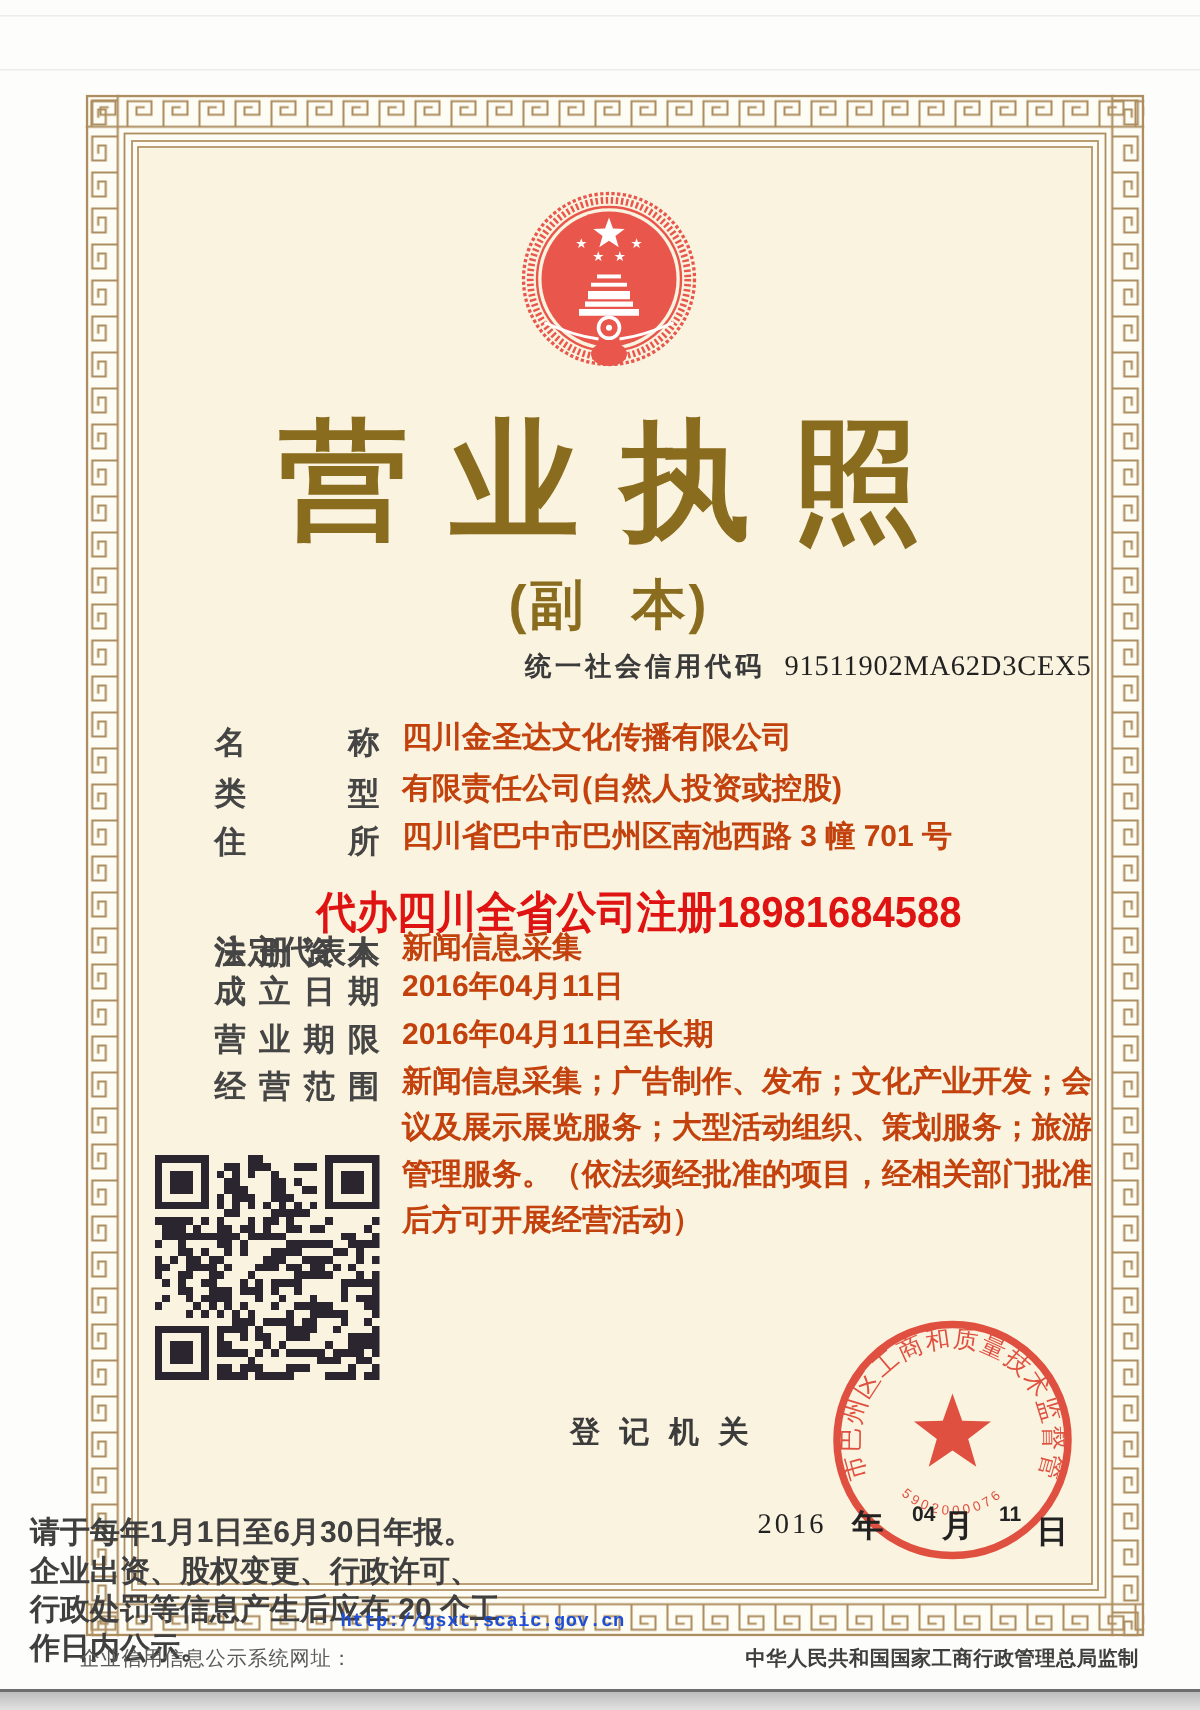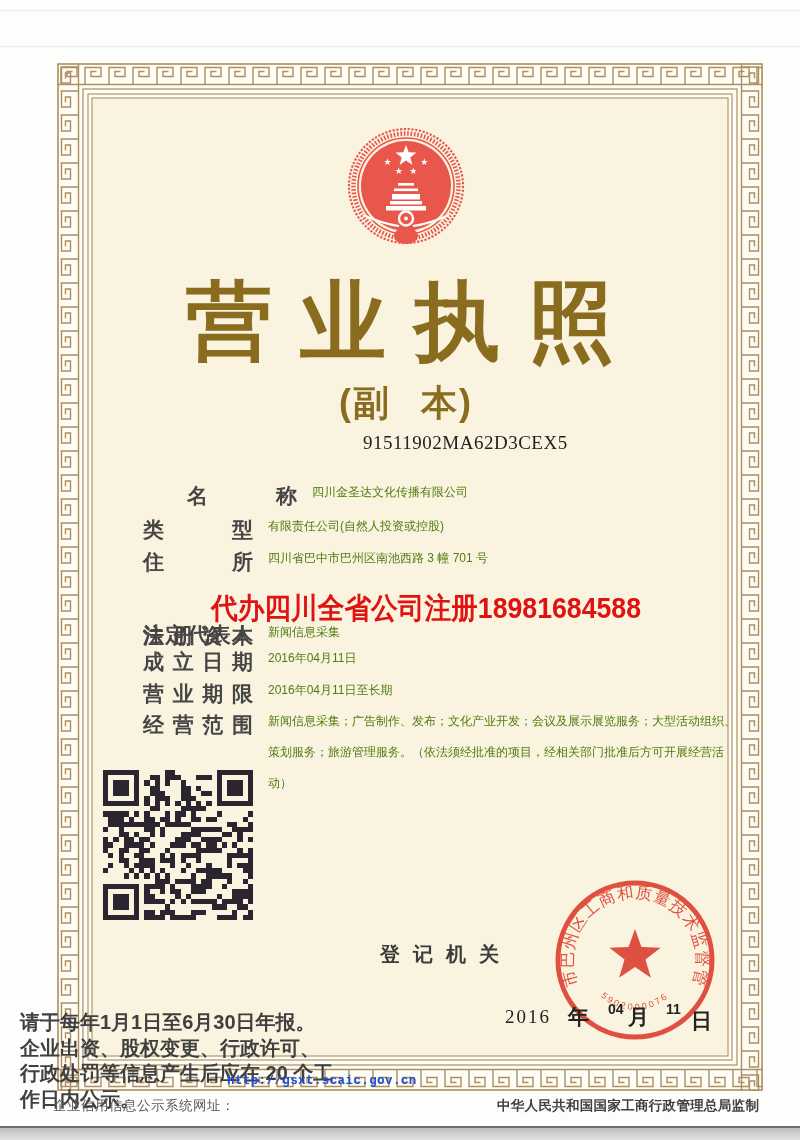--- a/index.html
+++ b/index.html
@@ -20,22 +20,22 @@
   .subtitle{
     position:absolute;left:6px;top:379px;width:800px;text-align:center;
     font-size:36px;font-weight:bold;color:#8a6c1f;word-spacing:18px;letter-spacing:2px;z-index:3;
   }
   .codeline{position:absolute;left:350px;top:432px;display:flex;align-items:baseline;z-index:3;}
   .codelabel{font-size:17.5px;font-weight:bold;letter-spacing:2.5px;color:#3a3a3a;}
   .codevalue{font-family:"Liberation Serif",serif;font-size:19px;color:#222;margin-left:13px;letter-spacing:0.5px;}
   .field{position:absolute;left:143px;display:flex;z-index:3;}
   .flabel{width:110px;flex:none;font-size:21px;font-weight:600;color:#454545;
     text-align:justify;text-align-last:justify;margin-top:7px;line-height:1.1;}
-  .fvalue{margin-left:15px;width:468px;font-size:12px;font-weight:400;color:#4d7c0f;line-height:31px;}
-  .f1{top:477px;margin-left:44px;} .f2{top:511px;} .f3{top:543px;} .f4{top:616px;}
+  .fvalue{margin-left:15px;width:468px;font-size:20px;font-weight:700;color:#c2410c;line-height:31px;}
+  .f1{top:477px;} .f2{top:511px;} .f3{top:543px;} .f4{top:616px;}
   .f5{top:617px;} .f6{top:643px;} .f7{top:675px;} .f8{top:706px;}
   .watermark{
     position:absolute;left:211px;top:589px;font-size:29px;font-weight:600;color:#e41313;
     white-space:nowrap;z-index:8;mix-blend-mode:multiply;transform:scaleX(0.92);transform-origin:left top;
   }
   .qr{position:absolute;left:103px;top:770px;z-index:4;}
   .registry{position:absolute;left:380px;top:941px;font-size:20px;letter-spacing:13px;
     color:#3c3c3c;font-weight:700;z-index:3;white-space:nowrap;}
   .seal{position:absolute;left:551px;top:876px;z-index:5;mix-blend-mode:multiply;opacity:0.93;}
   .dateline{position:absolute;left:500px;top:1000px;width:240px;height:40px;z-index:6;color:#222;}
@@ -111,20 +111,21 @@
   </g>
   <path d="M20 95 Q40 104 56 106 M106 95 Q86 104 70 106" stroke="#ffffff" stroke-width="2" fill="none"></path>
   <circle cx="63" cy="98.5" r="7" stroke="#ffffff" stroke-width="2.4" fill="none"></circle>
   <circle cx="63" cy="98.5" r="2" fill="#ffffff"></circle>
 </svg>
 
 <div class="title">营业执照</div>
 <div class="subtitle">(副 本)</div>
 
 <div class="codeline">
+  <span class="codelabel">统一社会信用代码</span>
   <span class="codevalue">91511902MA62D3CEX5</span>
 </div>
 
 <div class="field f1">
   <div class="flabel">名称</div>
   <div class="fvalue">四川金圣达文化传播有限公司</div>
 </div>
 <div class="field f2">
   <div class="flabel">类型</div>
   <div class="fvalue">有限责任公司(自然人投资或控股)</div>

